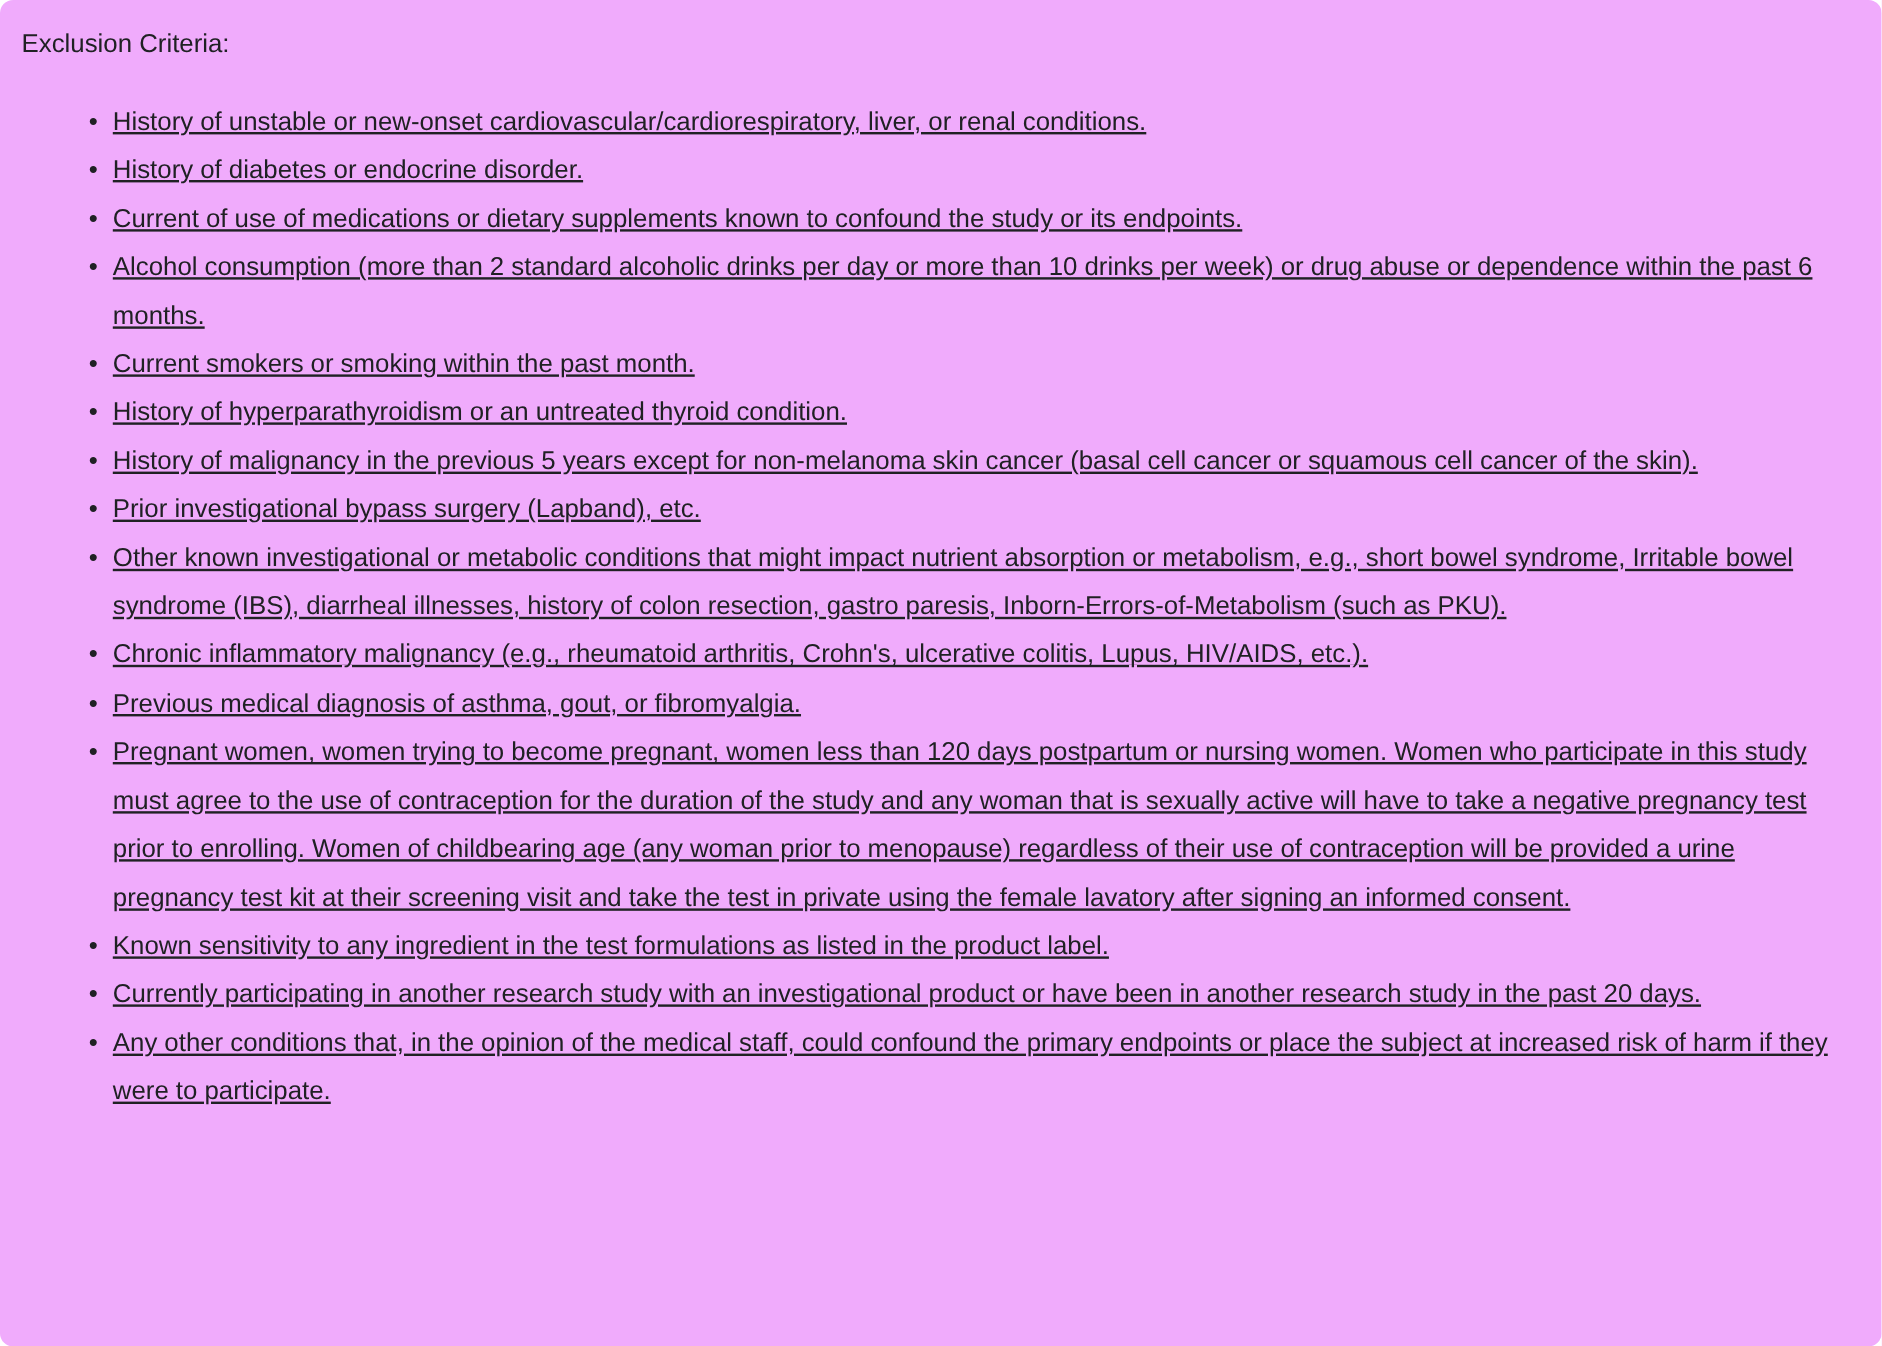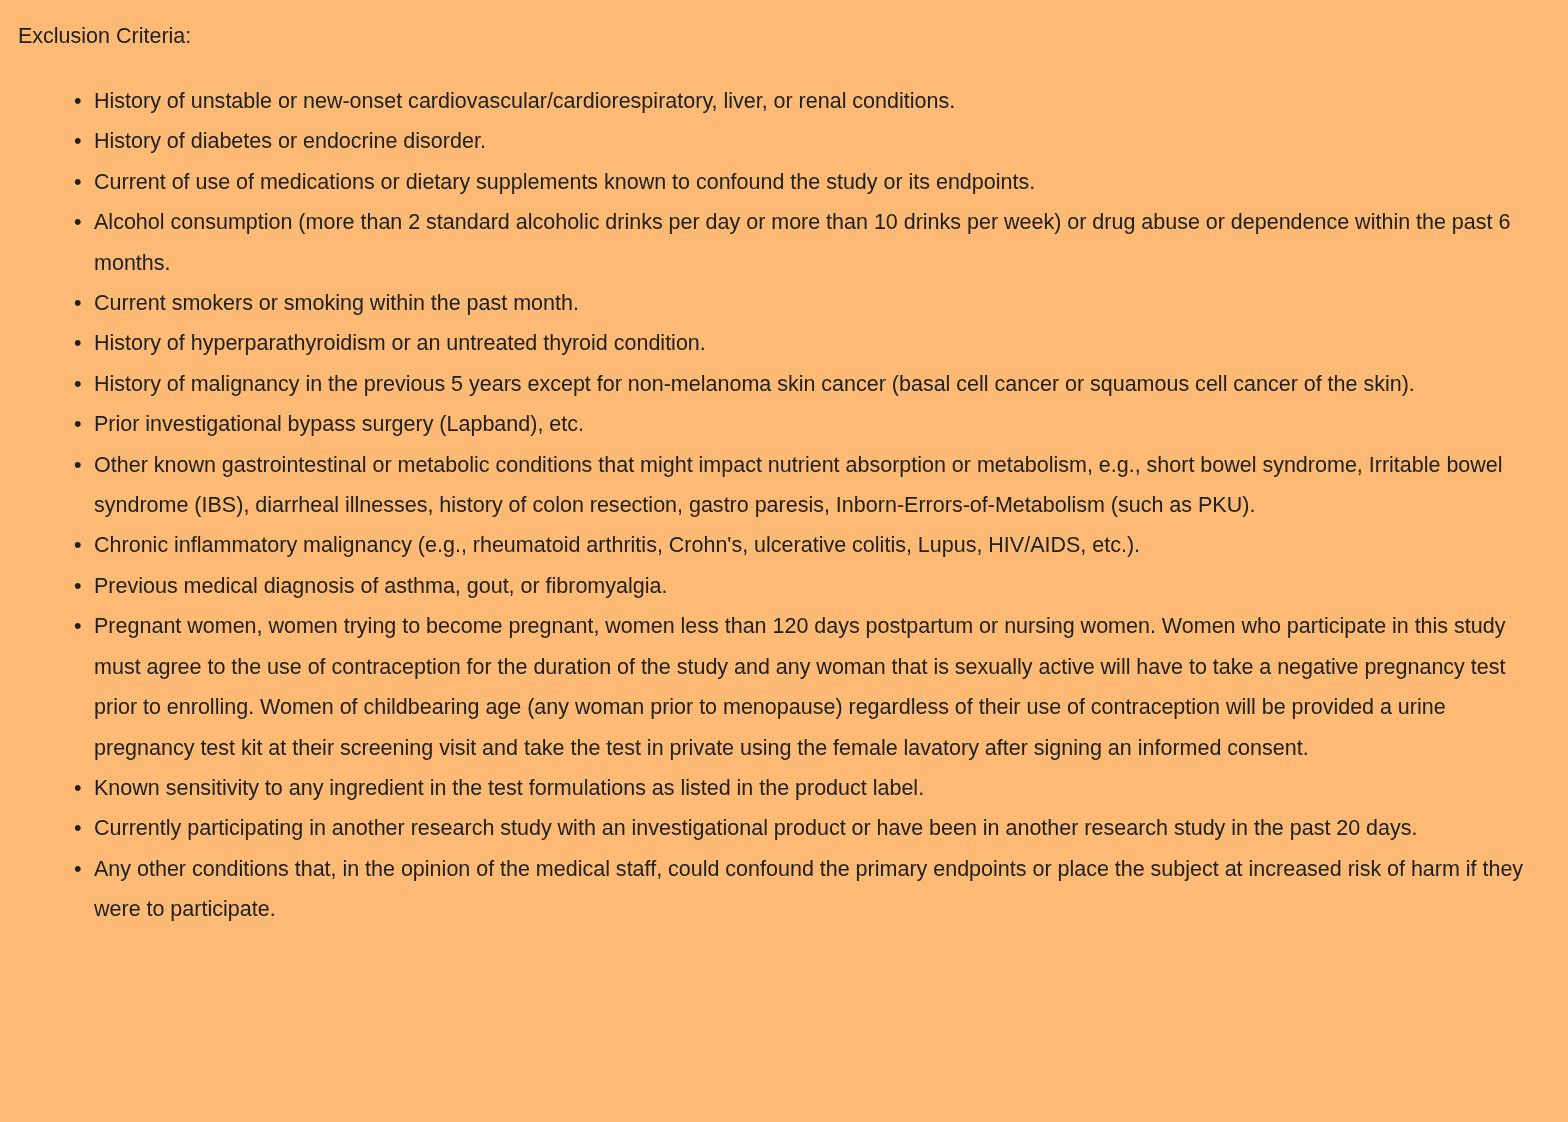--- a/index.html
+++ b/index.html
@@ -12,23 +12,24 @@
   body {
     font-family: "Liberation Sans", sans-serif;
     color: #202124;
     -webkit-font-smoothing: antialiased;
   }
 
   #doc {
     position: relative;
     width: 1568px;
     min-height: 1122px;
-    background: #fdba74;
+    background: #f0abfc;
     box-sizing: border-box;
     overflow: hidden;
+    border-radius: 11px;
   }
 
   .section-heading {
     position: absolute;
     left: 18px;
     top: 16px;
     font-size: 21.5px;
     line-height: 40.4px;
     color: #202124;
     white-space: nowrap;
@@ -62,20 +63,21 @@
     top: 0;
     width: 14px;
     line-height: 40.4px;
     font-size: 21.5px;
     color: #202124;
     text-align: left;
   }
 
   .criteria-item .item-text {
     display: block;
+    text-decoration: underline;
   }
 </style>
 </head>
 <body>
 
 <div id="doc">
 
   <div class="section-heading">Exclusion Criteria:</div>
 
   <ul class="criteria-list" id="criteria-list">
@@ -106,21 +108,21 @@
       <li class="criteria-item">
         <span class="bullet">•</span>
         <span class="item-text">History of malignancy in the previous 5 years except for non-melanoma skin cancer (basal cell cancer or squamous cell cancer of the skin).</span>
       </li>
       <li class="criteria-item">
         <span class="bullet">•</span>
         <span class="item-text">Prior investigational bypass surgery (Lapband), etc.</span>
       </li>
       <li class="criteria-item">
         <span class="bullet">•</span>
-        <span class="item-text">Other known gastrointestinal or metabolic conditions that might impact nutrient absorption or metabolism, e.g., short bowel syndrome, Irritable bowel syndrome (IBS), diarrheal illnesses, history of colon resection, gastro paresis, Inborn-Errors-of-Metabolism (such as PKU).</span>
+        <span class="item-text">Other known investigational or metabolic conditions that might impact nutrient absorption or metabolism, e.g., short bowel syndrome, Irritable bowel syndrome (IBS), diarrheal illnesses, history of colon resection, gastro paresis, Inborn-Errors-of-Metabolism (such as PKU).</span>
       </li>
       <li class="criteria-item">
         <span class="bullet">•</span>
         <span class="item-text">Chronic inflammatory malignancy (e.g., rheumatoid arthritis, Crohn's, ulcerative colitis, Lupus, HIV/AIDS, etc.).</span>
       </li>
       <li class="criteria-item">
         <span class="bullet">•</span>
         <span class="item-text">Previous medical diagnosis of asthma, gout, or fibromyalgia.</span>
       </li>
       <li class="criteria-item">

